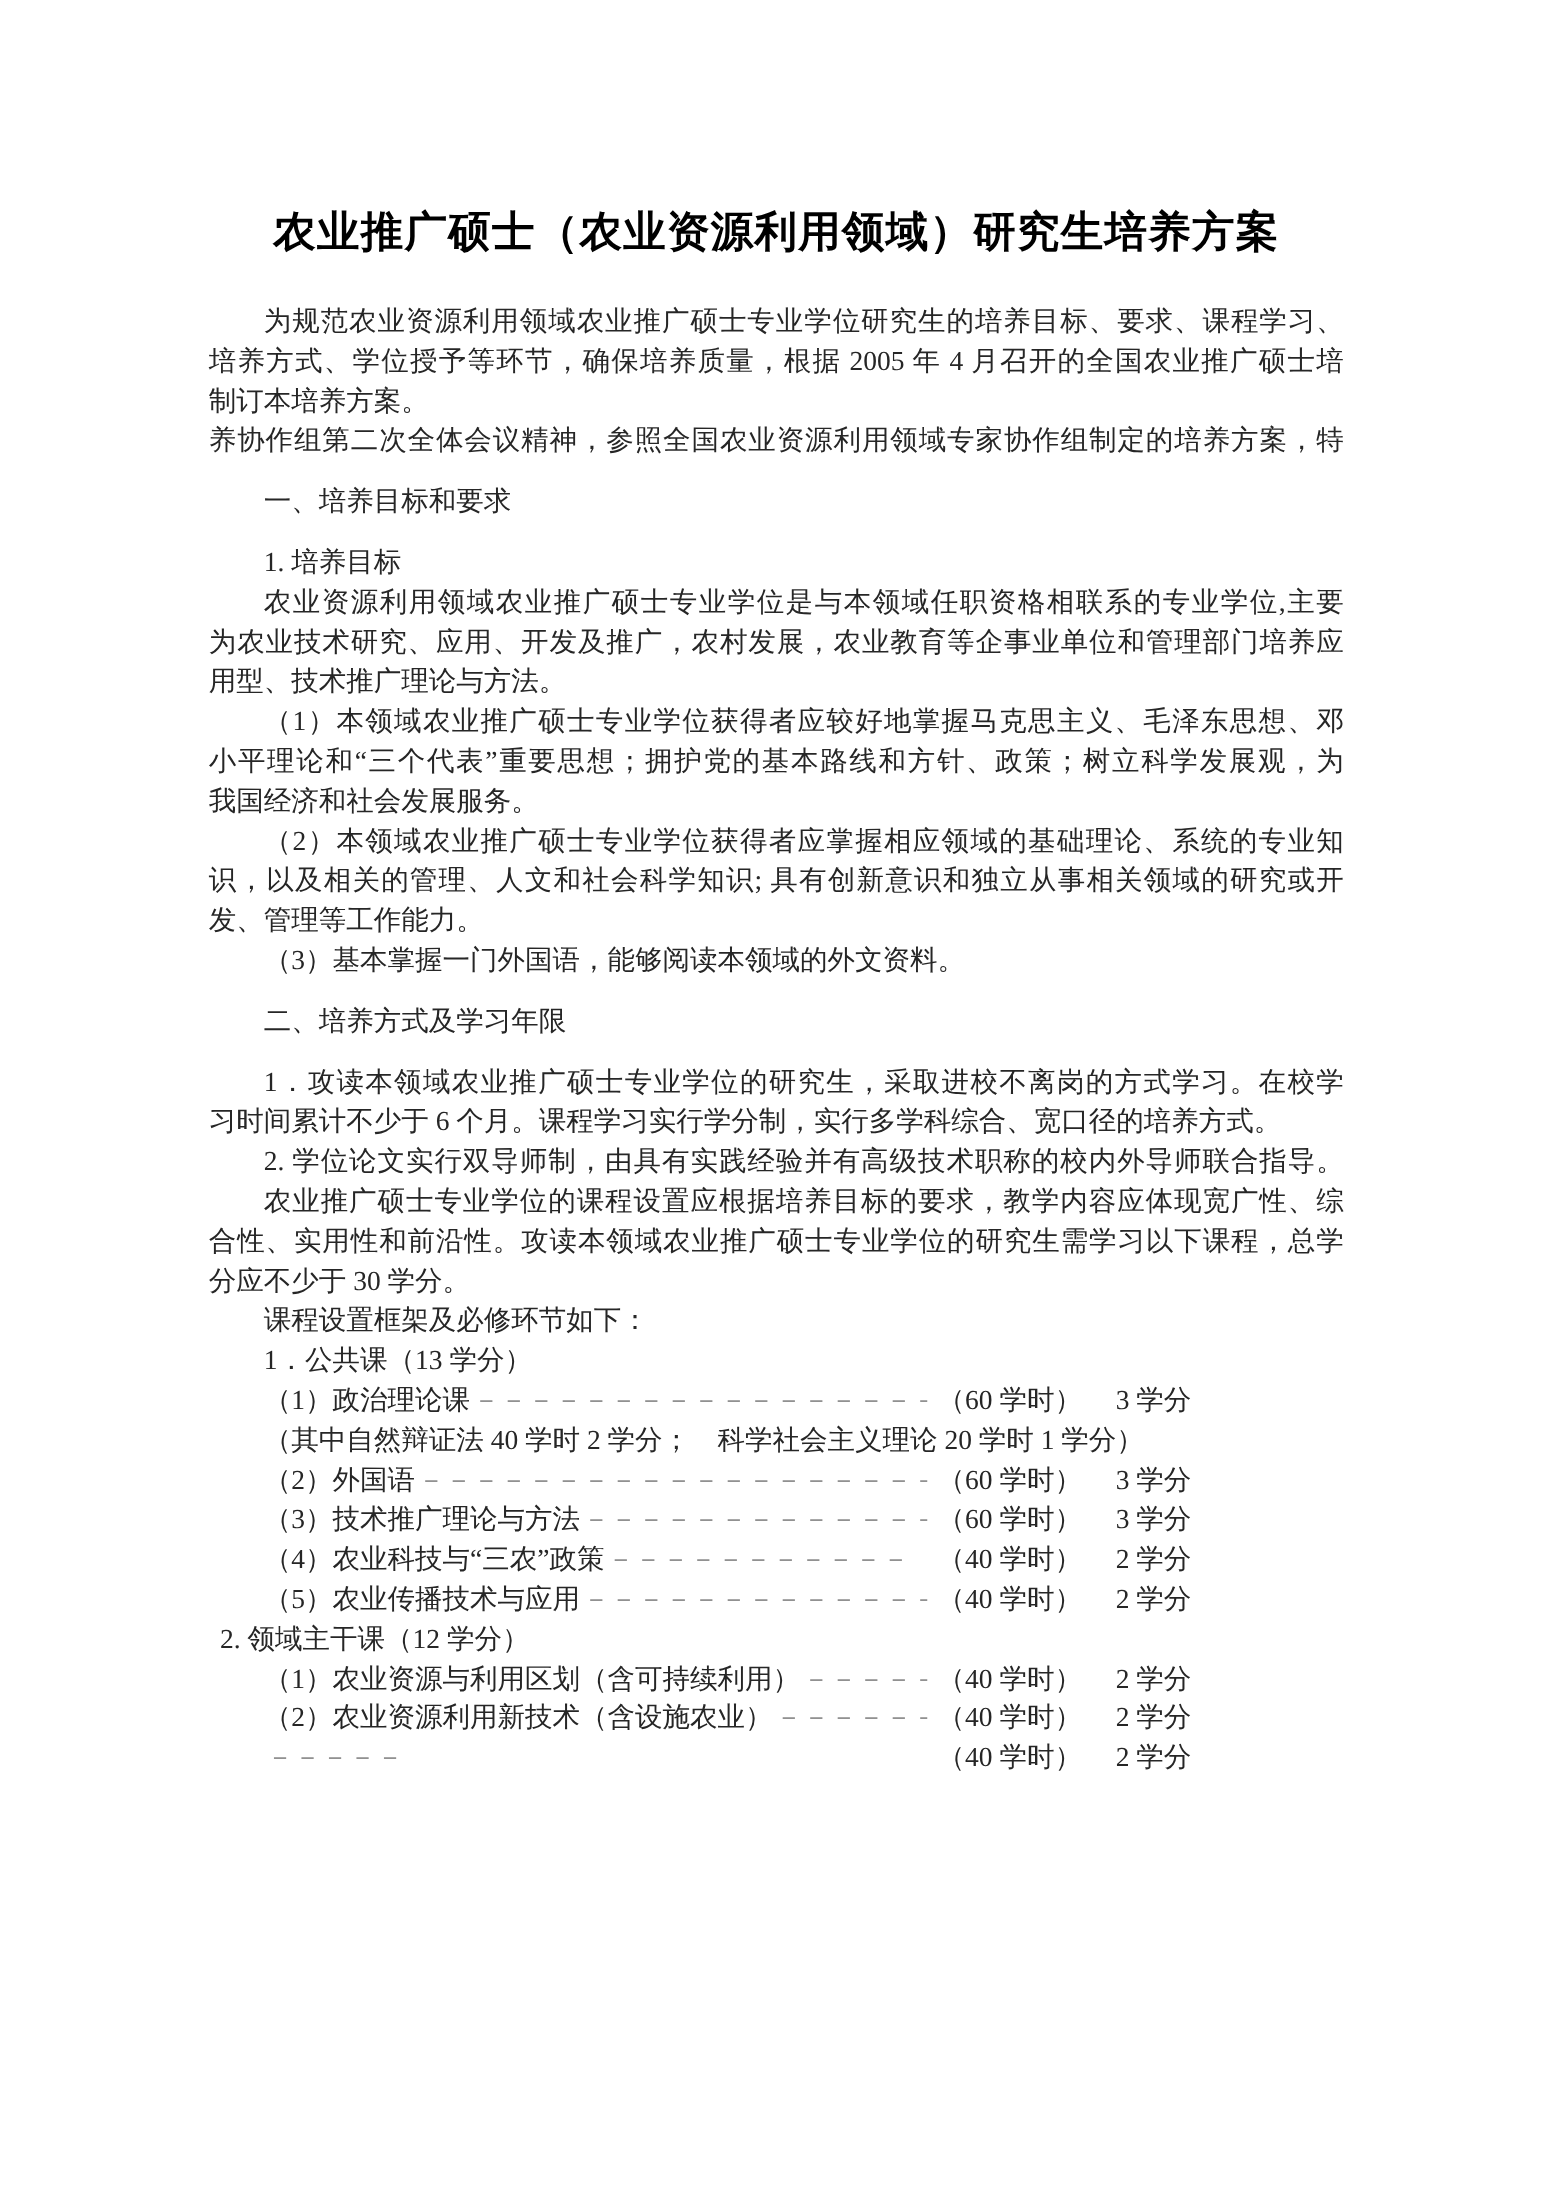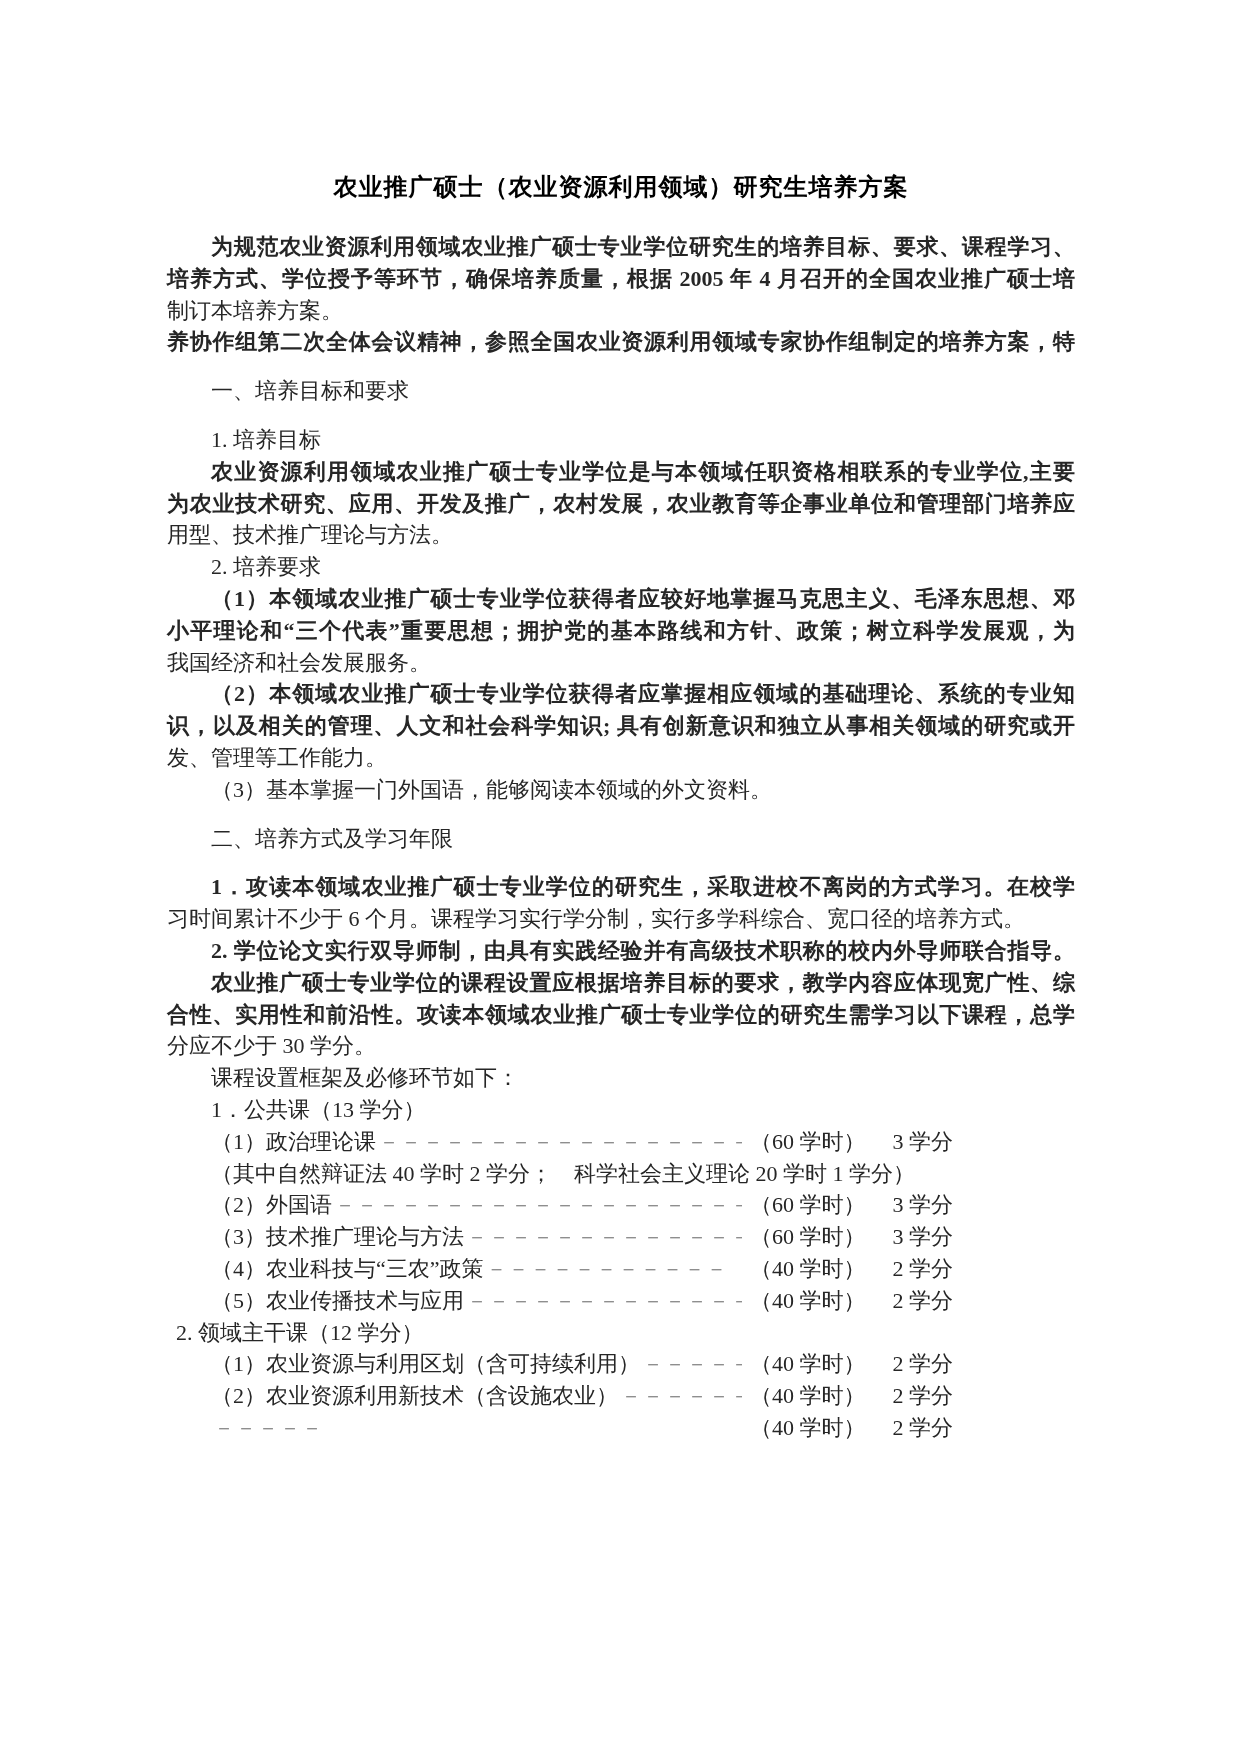--- a/index.html
+++ b/index.html
@@ -16,40 +16,39 @@
     color: var(--text-color, #262626);
     overflow: hidden;
   }
   .content {
     position: absolute;
     left: 167px;
     top: 166px;
     width: 908px;
   }
   .doc-title {
-    font-size: 24px;
+    font-size: 34px;
     line-height: 42px;
     font-weight: bold;
     text-align: center;
     color: var(--title-color, #000000);
-    margin-bottom: 23px;
+    margin-bottom: 33px;
     letter-spacing: 1px;
     white-space: nowrap;
   }
   .line {
     font-size: 22px;
     line-height: 31.8px;
     height: 31.8px;
     white-space: nowrap;
     overflow: visible;
   }
   .line.j {
     text-align: justify;
     text-align-last: justify;
-    font-weight: bold;
   }
   .ind   { padding-left: 44px; }
   .ind-s { padding-left: 9px; }
   .heading {
     margin-top: 17px;
     margin-bottom: 17px;
   }
   
   .course {
     position: relative;
@@ -90,21 +89,20 @@
     <div id="doc-body">
         <div class="line j ind">为规范农业资源利用领域农业推广硕士专业学位研究生的培养目标、要求、课程学习、</div>
         <div class="line j">培养方式、学位授予等环节，确保培养质量，根据 2005 年 4 月召开的全国农业推广硕士培</div>
         <div class="line">制订本培养方案。</div>
         <div class="line j">养协作组第二次全体会议精神，参照全国农业资源利用领域专家协作组制定的培养方案，特</div>
         <div class="line heading ind">一、培养目标和要求</div>
         <div class="line ind">1. 培养目标</div>
         <div class="line j ind">农业资源利用领域农业推广硕士专业学位是与本领域任职资格相联系的专业学位,主要</div>
         <div class="line j">为农业技术研究、应用、开发及推广，农村发展，农业教育等企事业单位和管理部门培养应</div>
         <div class="line">用型、技术推广理论与方法。</div>
-        <div class="line ind">2. 培养要求</div>
         <div class="line j ind">（1）本领域农业推广硕士专业学位获得者应较好地掌握马克思主义、毛泽东思想、邓</div>
         <div class="line j">小平理论和“三个代表”重要思想；拥护党的基本路线和方针、政策；树立科学发展观，为</div>
         <div class="line">我国经济和社会发展服务。</div>
         <div class="line j ind">（2）本领域农业推广硕士专业学位获得者应掌握相应领域的基础理论、系统的专业知</div>
         <div class="line j">识，以及相关的管理、人文和社会科学知识; 具有创新意识和独立从事相关领域的研究或开</div>
         <div class="line">发、管理等工作能力。</div>
         <div class="line ind">（3）基本掌握一门外国语，能够阅读本领域的外文资料。</div>
         <div class="line heading ind">二、培养方式及学习年限</div>
         <div class="line j ind">1．攻读本领域农业推广硕士专业学位的研究生，采取进校不离岗的方式学习。在校学</div>
         <div class="line">习时间累计不少于 6 个月。课程学习实行学分制，实行多学科综合、宽口径的培养方式。</div>

